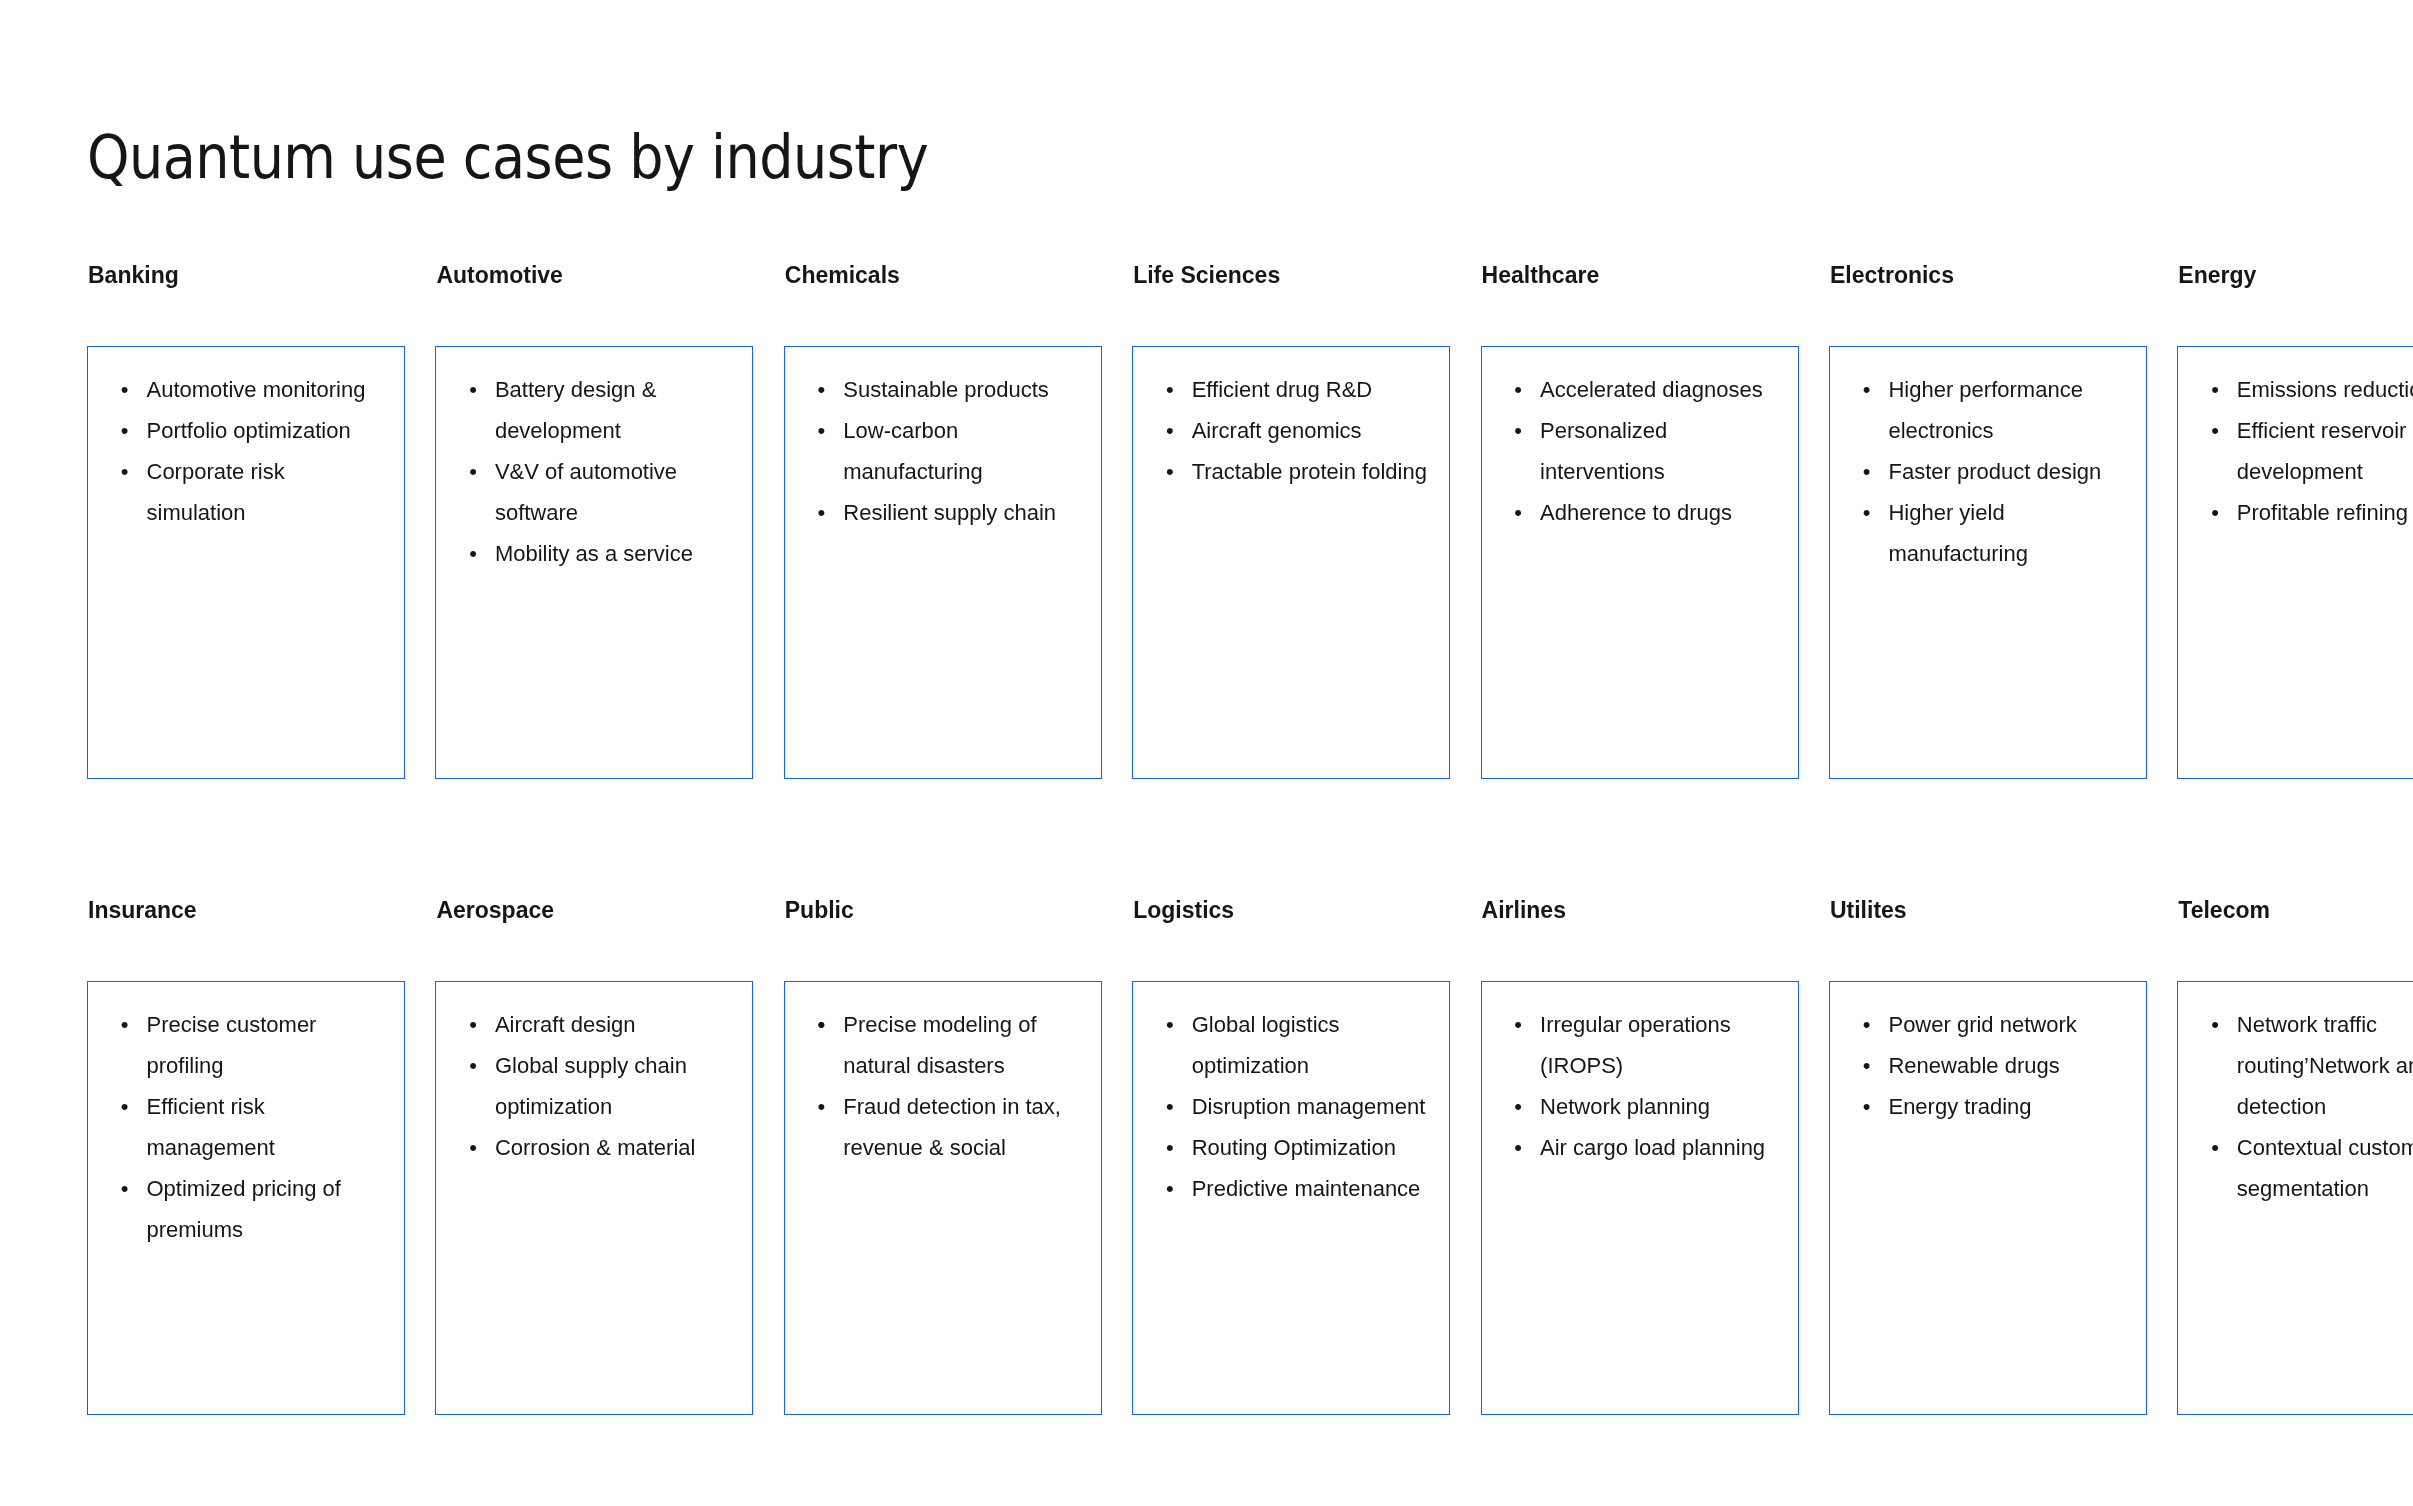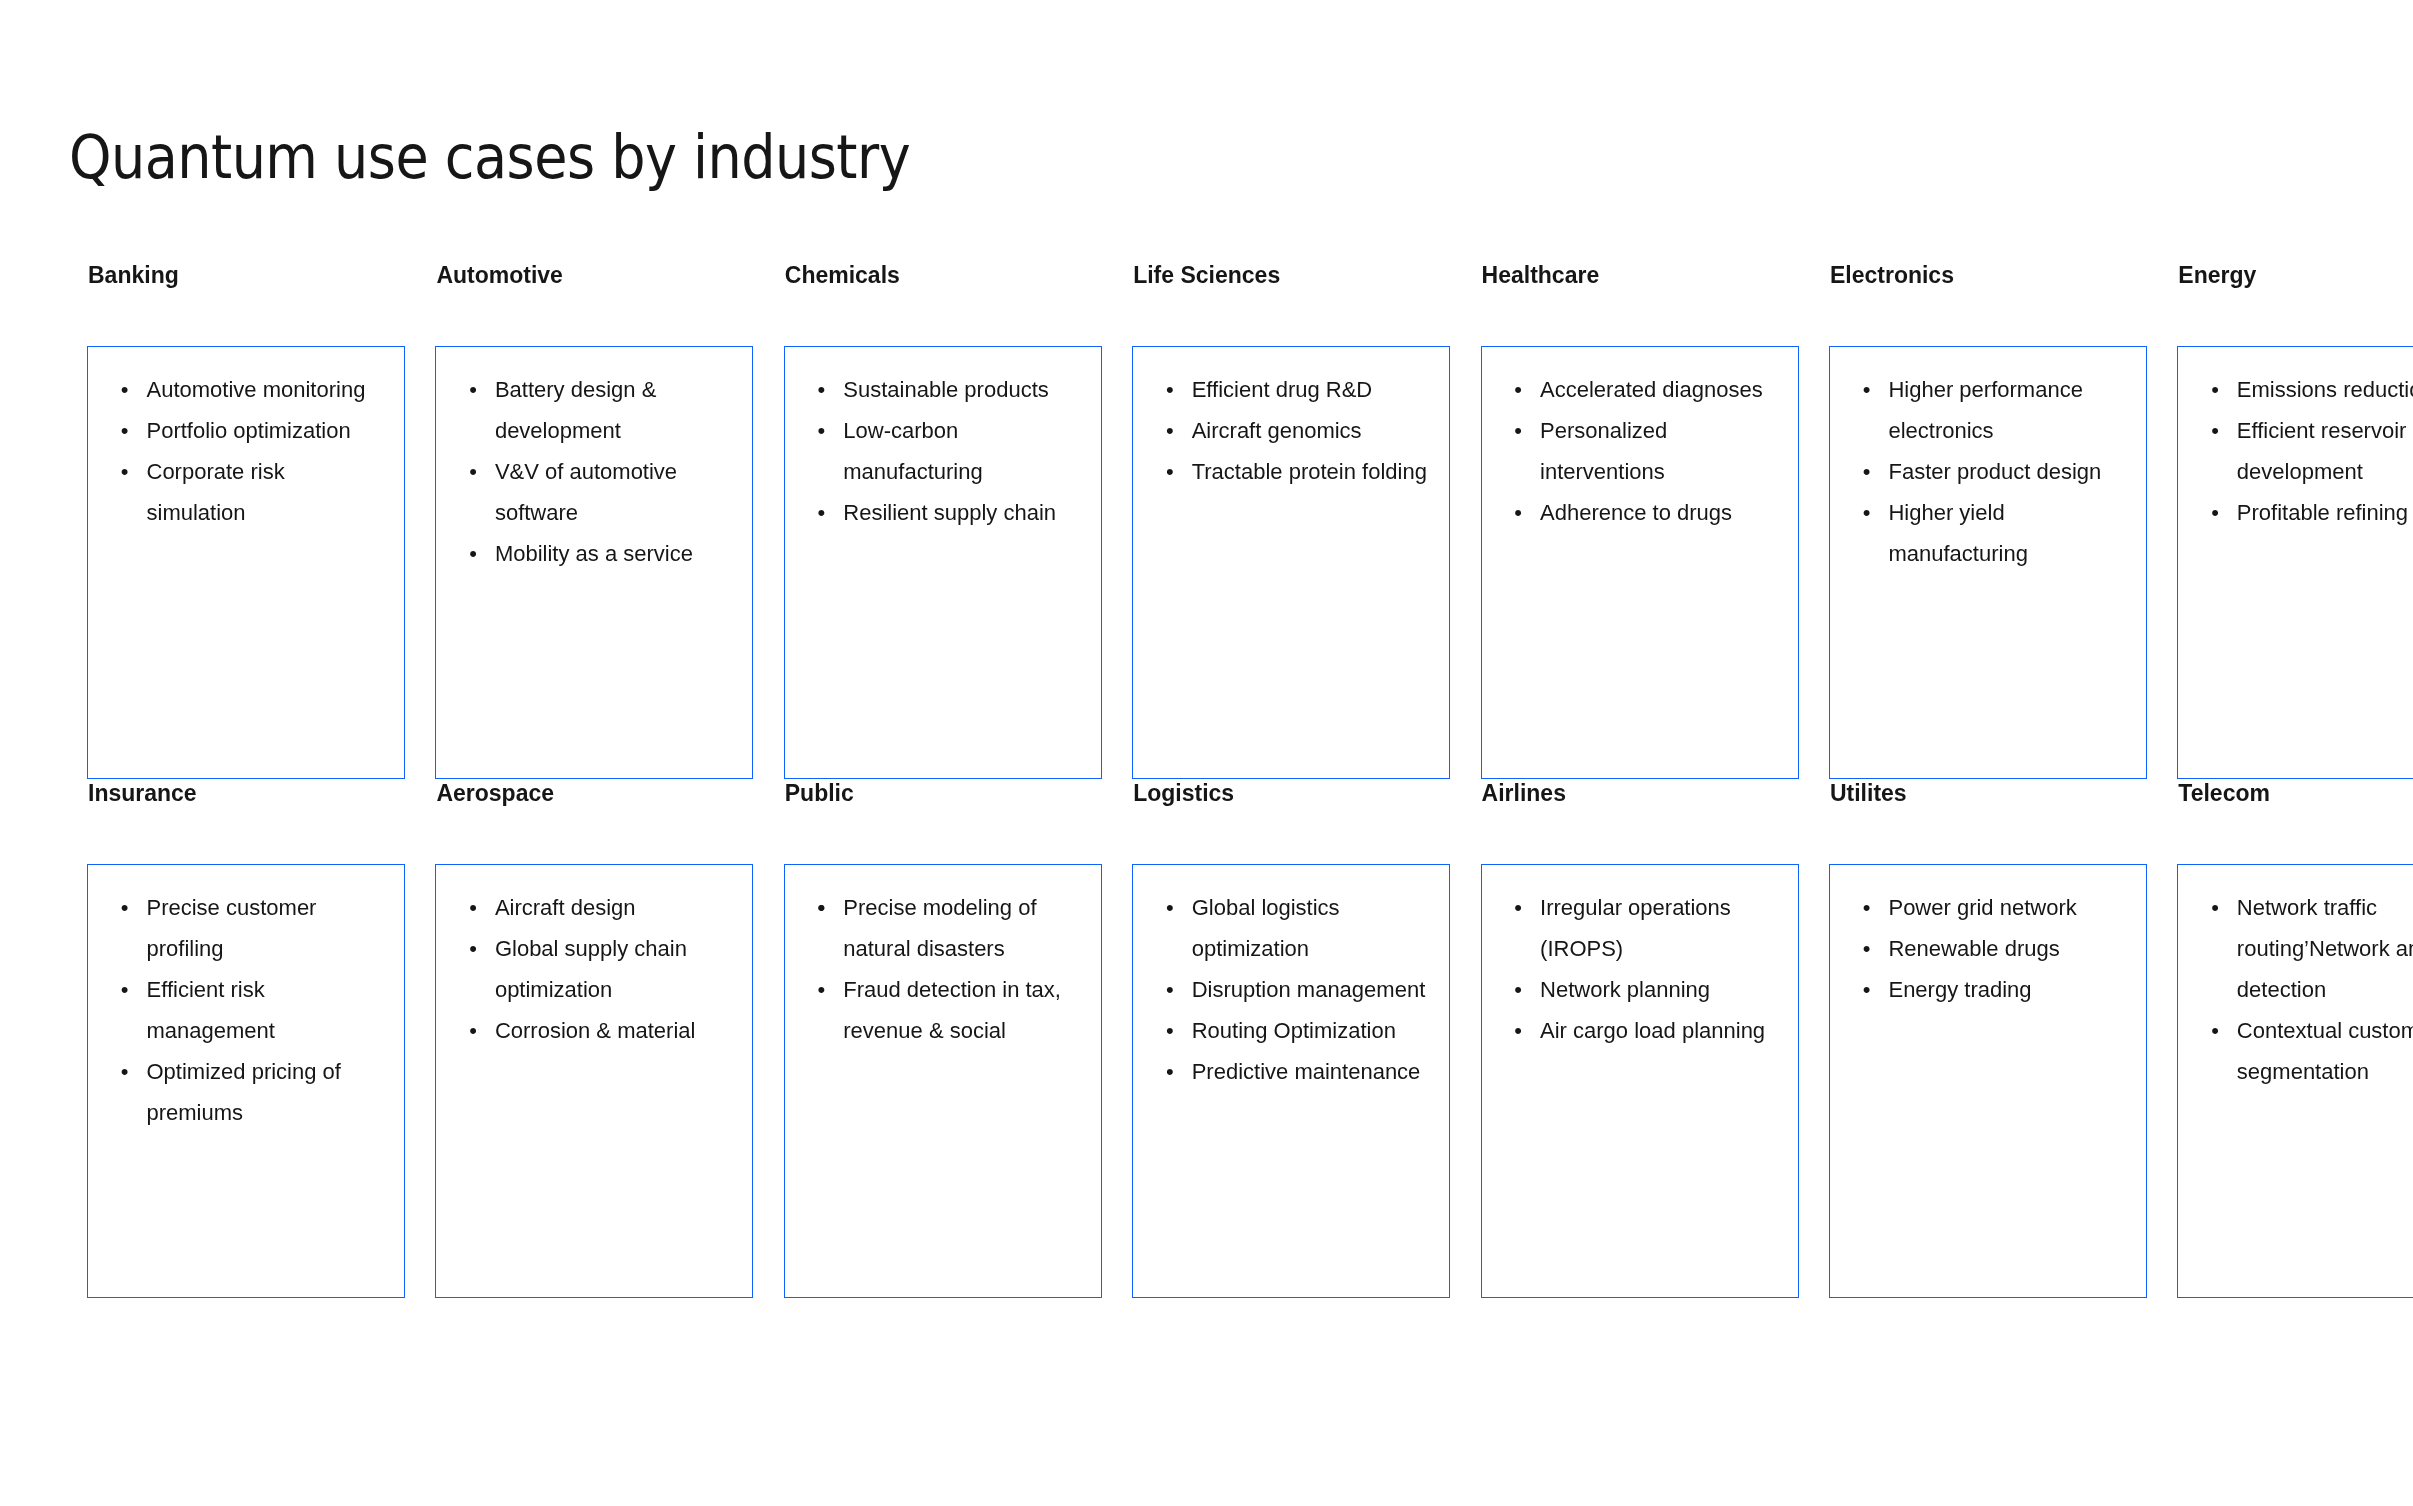--- a/index.html
+++ b/index.html
@@ -18,21 +18,21 @@
     position: relative;
     width: 2572px;
     height: 1506px;
     background: #ffffff;
     box-sizing: border-box;
   }
 
   
   .page-title {
     position: absolute;
-    left: 69px;
+    left: 87px;
     top: 81px;
     font-family: "DejaVu Sans Condensed", "Liberation Sans", sans-serif;
     font-weight: 300;
     font-size: 60px;
     line-height: 72px;
     letter-spacing: -0.5px;
     color: #161616;
     white-space: nowrap;
   }
 
@@ -48,20 +48,21 @@
     column-gap: 29.4px;
     row-gap: 0;
   }
 
   .cell {
     width: 318px;
     box-sizing: border-box;
   }
 
   .cell.row2 {
+    margin-top: 117px;
   }
 
   .cell-header {
     font-family: "Liberation Sans", sans-serif;
     font-weight: bold;
     font-size: 23px;
     line-height: 29px;
     color: #161616;
     height: 29px;
     margin: 0 0 56px 1px;

